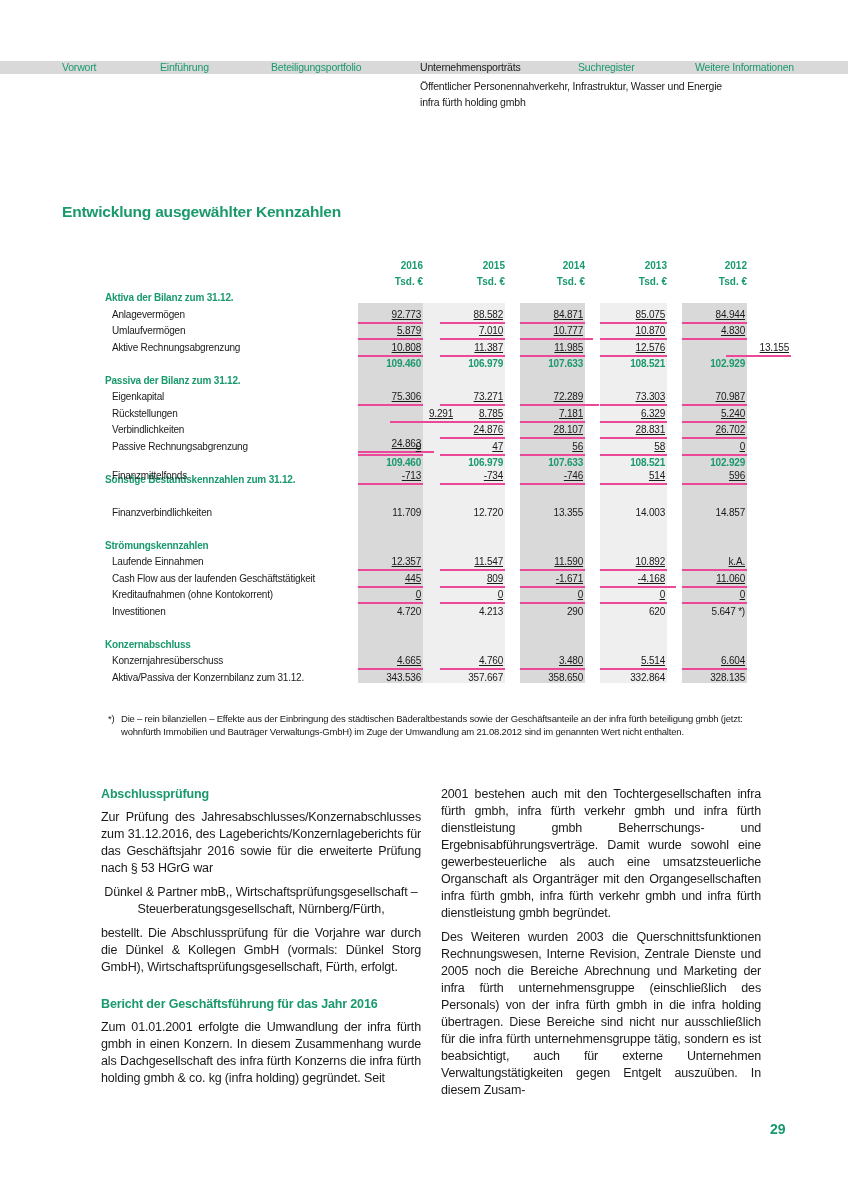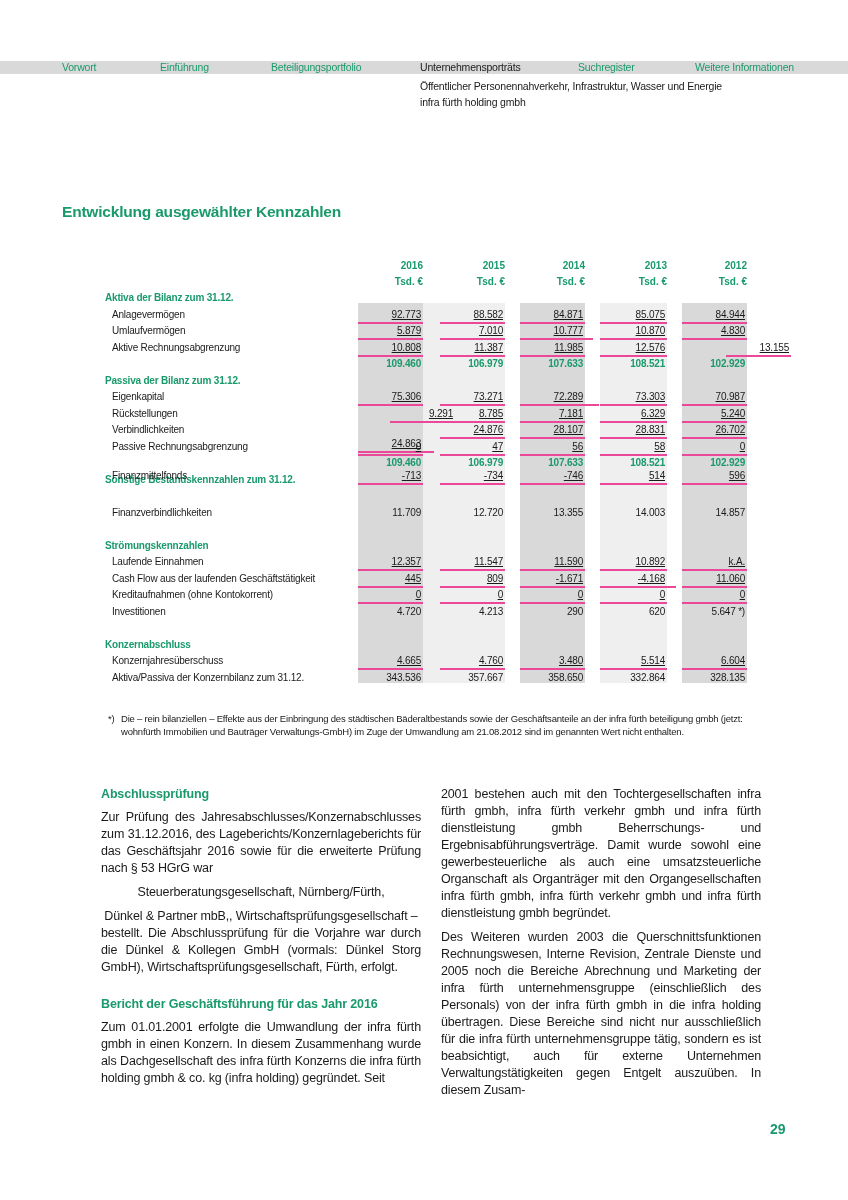--- a/index.html
+++ b/index.html
@@ -229,22 +229,22 @@
   </div>
 
 <div class="footnote">
   <span class="mark">*)</span>
   <div class="txt">Die – rein bilanziellen – Effekte aus der Einbringung des städtischen Bäderaltbestands sowie der Geschäftsanteile an der infra fürth beteiligung gmbh (jetzt: wohnfürth Immobilien und Bauträger Verwaltungs-GmbH) im Zuge der Umwandlung am 21.08.2012 sind im genannten Wert nicht enthalten.</div>
 </div>
 
 <div class="col" style="left:101px; top:786px">
   <h3>Abschlussprüfung</h3>
   <p>Zur Prüfung des Jahresabschlusses/Konzernabschlusses zum 31.12.2016, des Lageberichts/Konzernlageberichts für das Geschäftsjahr 2016 sowie für die erweiterte Prüfung nach § 53 HGrG war</p>
+  <p class="center" style="margin-bottom:0">Dünkel &amp; Partner mbB,, Wirtschaftsprüfungsgesellschaft –</p>
   <p class="center">Steuerberatungsgesellschaft, Nürnberg/Fürth,</p>
-  <p class="center" style="margin-bottom:0">Dünkel &amp; Partner mbB,, Wirtschaftsprüfungsgesellschaft –</p>
   <p style="margin-bottom:20px">bestellt. Die Abschlussprüfung für die Vorjahre war durch die Dünkel &amp; Kollegen GmbH (vormals: Dünkel Storg GmbH), Wirtschaftsprüfungsgesellschaft, Fürth, erfolgt.</p>
   <h3>Bericht der Geschäftsführung für das Jahr 2016</h3>
   <p>Zum 01.01.2001 erfolgte die Umwandlung der infra fürth gmbh in einen Konzern. In diesem Zusammenhang wurde als Dachgesellschaft des infra fürth Konzerns die infra fürth holding gmbh &amp; co. kg (infra holding) gegründet. Seit</p>
 </div>
 
 <div class="col" style="left:441px; top:786px">
   <p>2001 bestehen auch mit den Tochtergesellschaften infra fürth gmbh, infra fürth verkehr gmbh und infra fürth dienstleistung gmbh Beherrschungs- und Ergebnisabführungsverträge. Damit wurde sowohl eine gewerbesteuerliche als auch eine umsatzsteuerliche Organschaft als Organträger mit den Organgesellschaften infra fürth gmbh, infra fürth verkehr gmbh und infra fürth dienstleistung gmbh begründet.</p>
   <p>Des Weiteren wurden 2003 die Querschnittsfunktionen Rechnungswesen, Interne Revision, Zentrale Dienste und 2005 noch die Bereiche Abrechnung und Marketing der infra fürth unternehmensgruppe (einschließlich des Personals) von der infra fürth gmbh in die infra holding übertragen. Diese Bereiche sind nicht nur ausschließlich für die infra fürth unternehmensgruppe tätig, sondern es ist beabsichtigt, auch für externe Unternehmen Verwaltungstätigkeiten gegen Entgelt auszuüben. In diesem Zusam-</p>
 </div>
 

